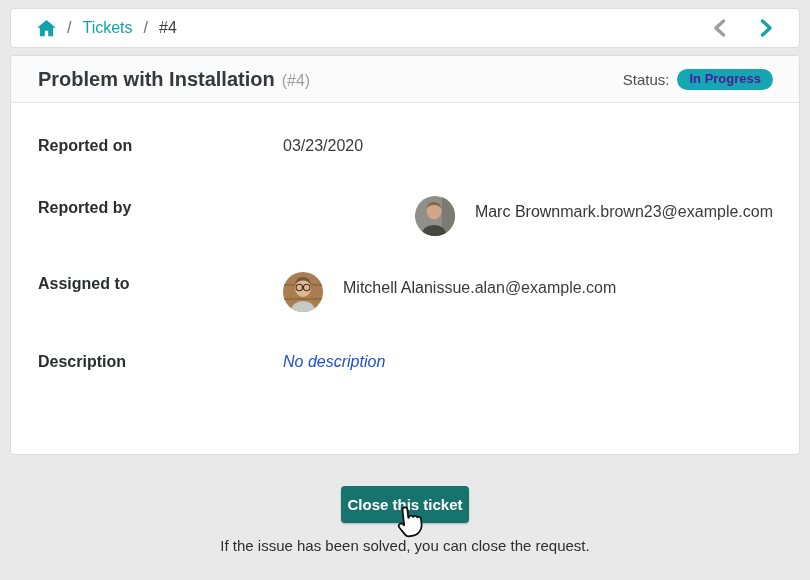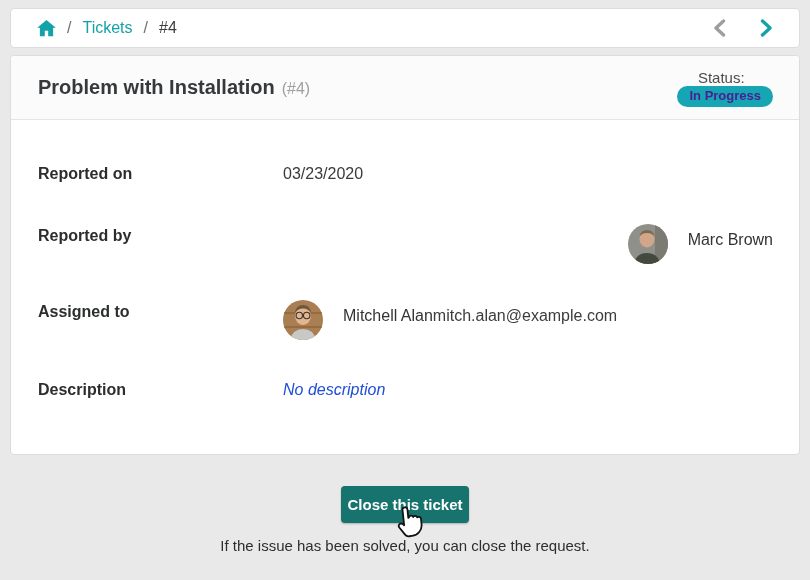--- a/index.html
+++ b/index.html
@@ -26,36 +26,36 @@
   .crumb-spacer{flex:1;}
   .nav-arrow{display:flex; align-items:center; cursor:pointer; padding:2px;}
   .nav-arrow + .nav-arrow{margin-left:30px;}
   
   .main-card{
     position:absolute; left:10px; right:10px; top:55px; height:400px;
     background:#fff; border:1px solid #dcdcdc; border-radius:4px;
     overflow:hidden;
   }
   .card-header{
-    height:64px; background:#fbfbfb; border-bottom:1px solid #e4e4e4;
+    height:47px; background:#fbfbfb; border-bottom:1px solid #e4e4e4;
     display:flex; align-items:center; justify-content:space-between;
     padding:0 26px 0 27px;
     gap:8px;
   }
   .card-title{font-size:20px; font-weight:bold; color:#36393b;}
   .ticket-ref{font-size:16px; font-weight:normal; color:#9e9fa1; margin-left:7px;}
-  .status-wrap{display:flex; align-items:center;flex-direction:column;}
+  .status-wrap{display:flex; align-items:center;}
   .status-label{font-size:15px; color:#4c4c4c; margin-right:8px;}
   .status-badge{
     background:var(--badge); color:#4c1d95; font-size:13px; font-weight:bold;
     padding:3px 12px 4px; border-radius:11px; line-height:14px;
   }
   .card-body{padding:33px 26px 0 27px;}
   .detail-row{display:flex; align-items:flex-start;}
-  .detail-row.r1{margin-bottom:43px;margin-top:11px;}
+  .detail-row.r1{margin-bottom:43px;}
   .detail-row.r2{margin-bottom:38px;justify-content:space-between;}
   .detail-row.r3{margin-bottom:40px;}
   .detail-label{flex:0 0 245px; font-size:16px; font-weight:bold; color:#2b2d2e; line-height:19px;}
   .detail-value{font-size:16px; color:#3a3a3a; line-height:19px;}
   .detail-value.muted{color:#1d4ed8; font-style:italic;}
   .user-block{display:flex; align-items:flex-start;}
   .avatar{
     width:40px; height:40px; border-radius:50%; overflow:hidden;
     flex:0 0 40px; margin-right:20px; margin-top:-2px;
   }
@@ -124,20 +124,21 @@
           <svg width="40" height="40" viewBox="0 0 40 40">
             <rect width="40" height="40" fill="#90908a"></rect>
             <rect x="27" width="13" height="40" fill="#7b7b74"></rect>
             <ellipse cx="19" cy="15" rx="7.5" ry="8.5" fill="#d2a689"></ellipse>
             <path d="M11.5 13 q1-7 7.5-7 q6.5 0 7.5 7 q-2-4 -7.5-4 q-5.5 0-7.5 4 Z" fill="#7d6a4d"></path>
             <path d="M6 40 q2-11 13-11 q11 0 13 11 Z" fill="#45483f"></path>
           </svg>
         </span>
         <span class="user-lines">
           <span class="user-name">Marc Brown</span>
+          <span class="user-email">mark.brown23@example.com</span>
         </span>
       </div>
     </div>
 
     <div class="detail-row r3">
       <div class="detail-label">Assigned to</div>
       <div class="user-block">
         <span class="avatar">
           <svg width="40" height="40" viewBox="0 0 40 40">
             <rect width="40" height="40" fill="#a87e52"></rect>
@@ -145,21 +146,21 @@
             <rect y="26" width="40" height="2" fill="#946b43"></rect>
             <ellipse cx="20" cy="16" rx="8" ry="9" fill="#e2b68f"></ellipse>
             <path d="M12 13 q1-8 8-8 q7 0 8 8 q-2.5-4.5 -8-4.5 q-5.5 0-8 4.5 Z" fill="#6f573c"></path>
             <circle cx="16.3" cy="15.5" r="3.2" fill="none" stroke="#3a3330" stroke-width="1.1"></circle>
             <circle cx="23.7" cy="15.5" r="3.2" fill="none" stroke="#3a3330" stroke-width="1.1"></circle>
             <path d="M7 40 q2.5-11 13-11 q10.5 0 13 11 Z" fill="#c7c9c6"></path>
           </svg>
         </span>
         <span class="user-lines">
           <span class="user-name">Mitchell Alan</span>
-          <span class="user-email">mitch.alan@example.com</span>
+          <span class="user-email">issue.alan@example.com</span>
         </span>
       </div>
     </div>
 
     <div class="detail-row r4">
       <div class="detail-label">Description</div>
       <div class="detail-value muted">No description</div>
     </div>
   </div>
 </div>

